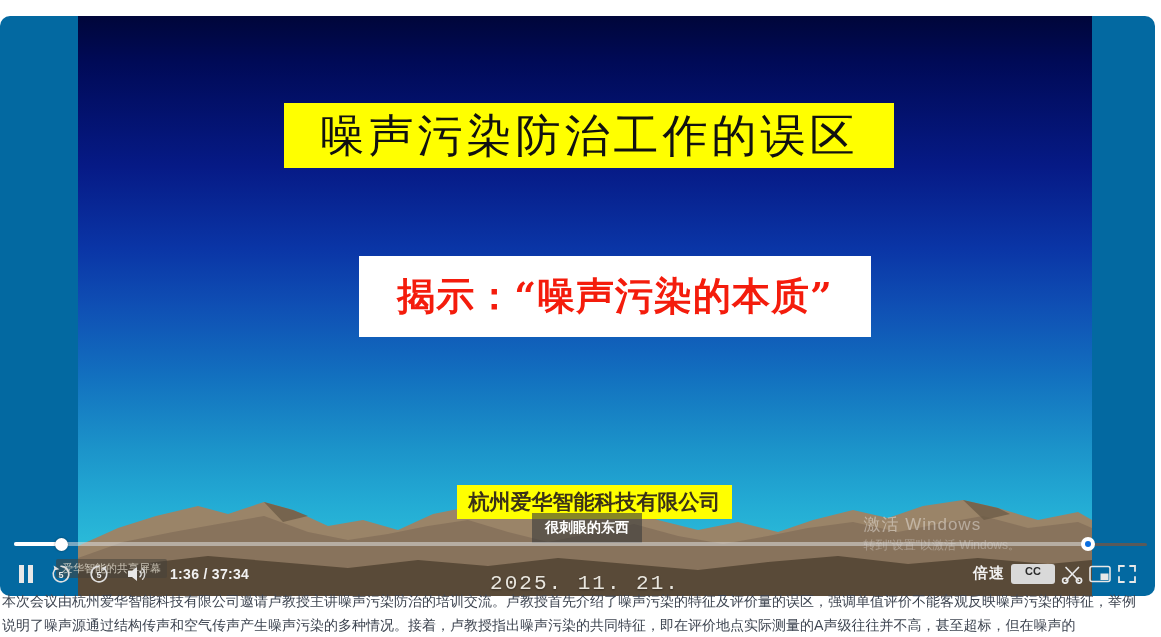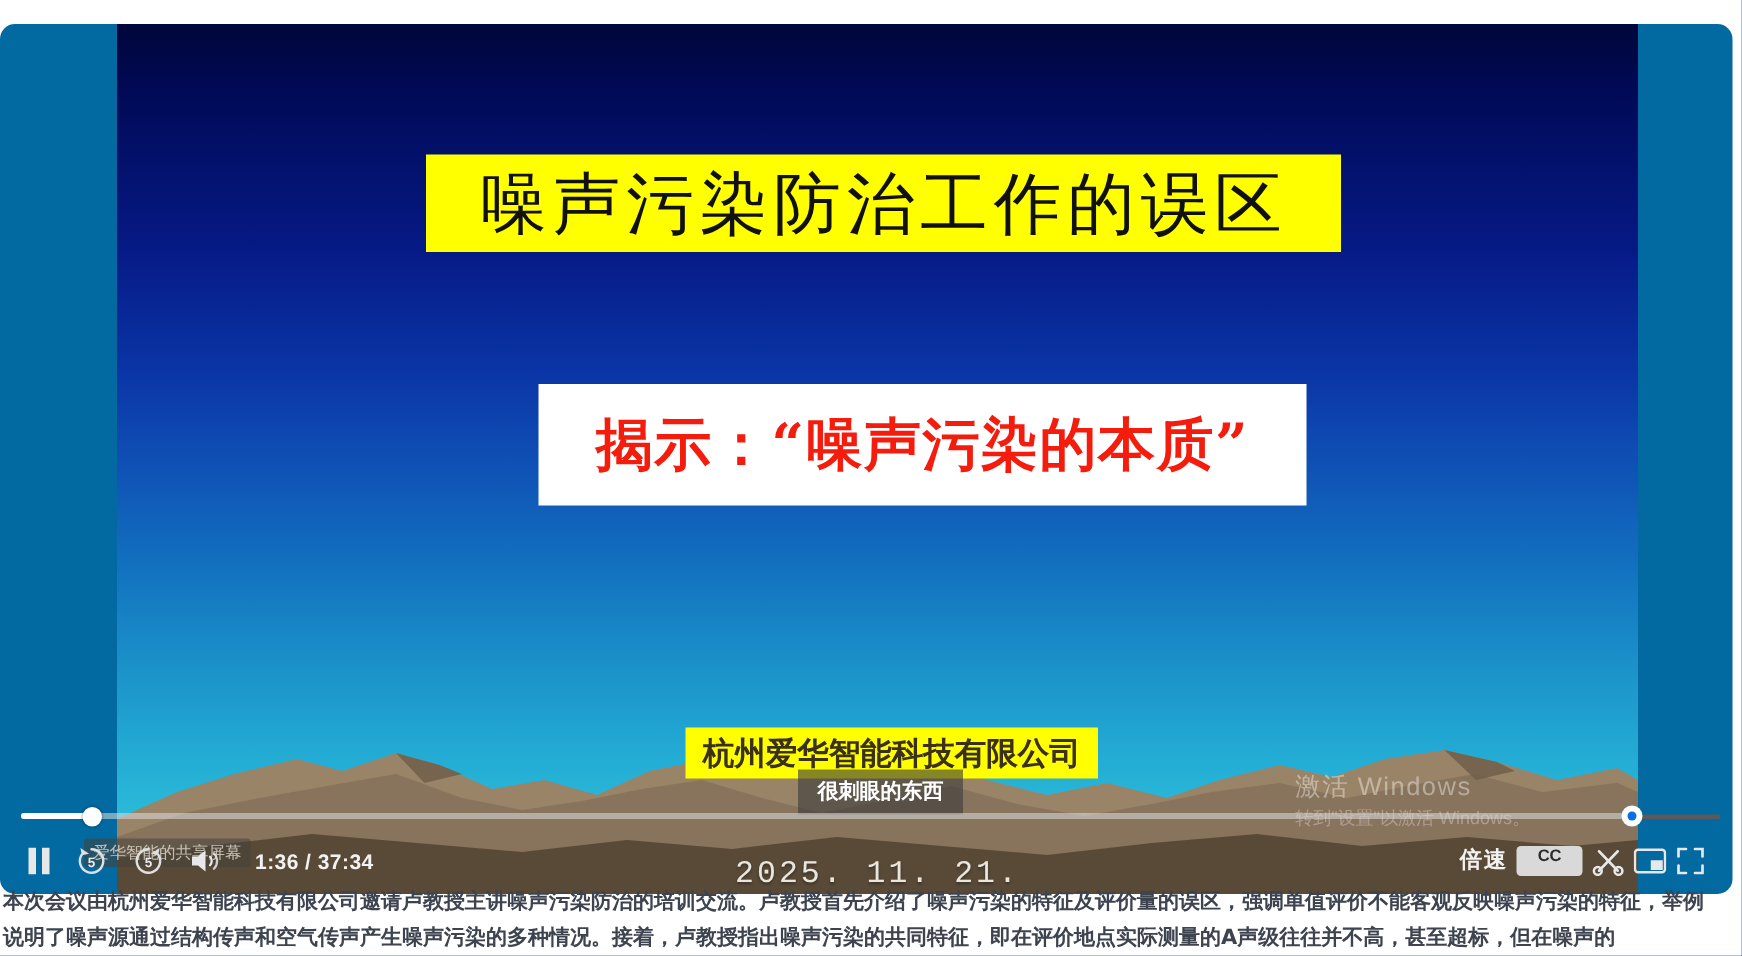--- a/index.html
+++ b/index.html
@@ -171,21 +171,21 @@
     font-size:11px;padding:2px 6px;border-radius:2px;white-space:nowrap;
     font-family:"DejaVu Sans","Liberation Sans",sans-serif;
   }
 
   
   .desc{
     position:absolute;left:0;top:589px;width:1161px;
     font-size:14px;line-height:24px;color:#3d4450;
     font-family:"DejaVu Sans","Liberation Sans",sans-serif;
   }
-  .desc p{margin:0;padding:0 0 0 2px;font-weight:bold;}
+  .desc p{margin:0;padding:0 0 0 2px;}
   .desc .line2{position:relative;padding-right:78px;}
   .expand{
     position:absolute;right:4px;bottom:0;color:#3a7ad9;
     font-size:14px;cursor:pointer;white-space:nowrap;
     background:#fff;padding-left:14px;
   }
 </style>
 </head>
 <body>
 

